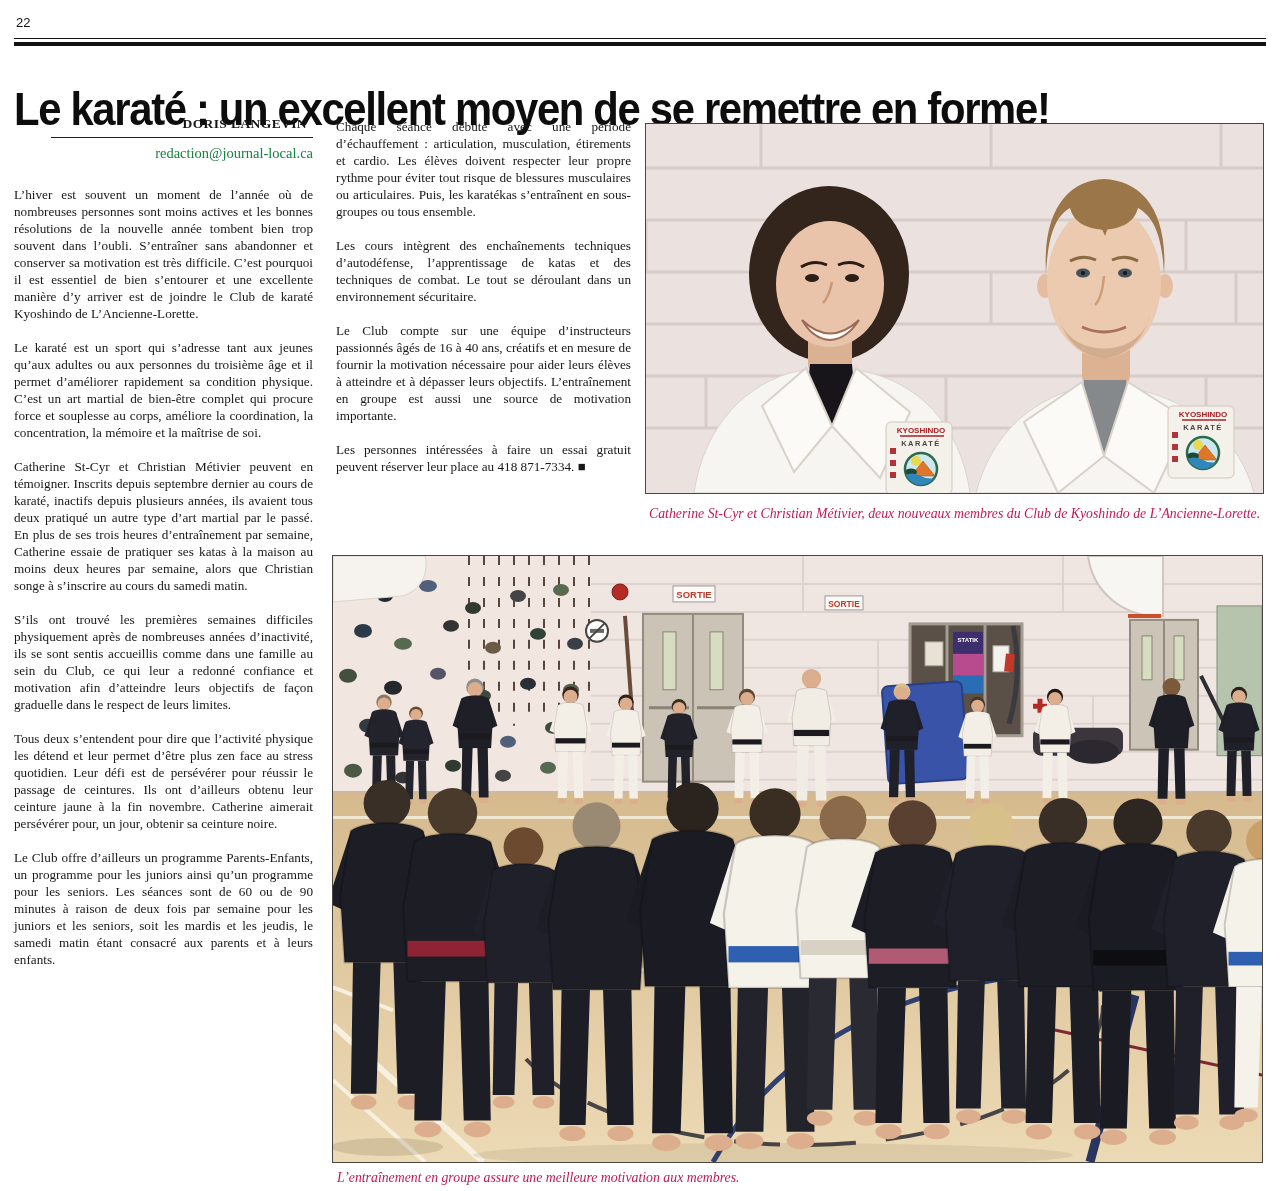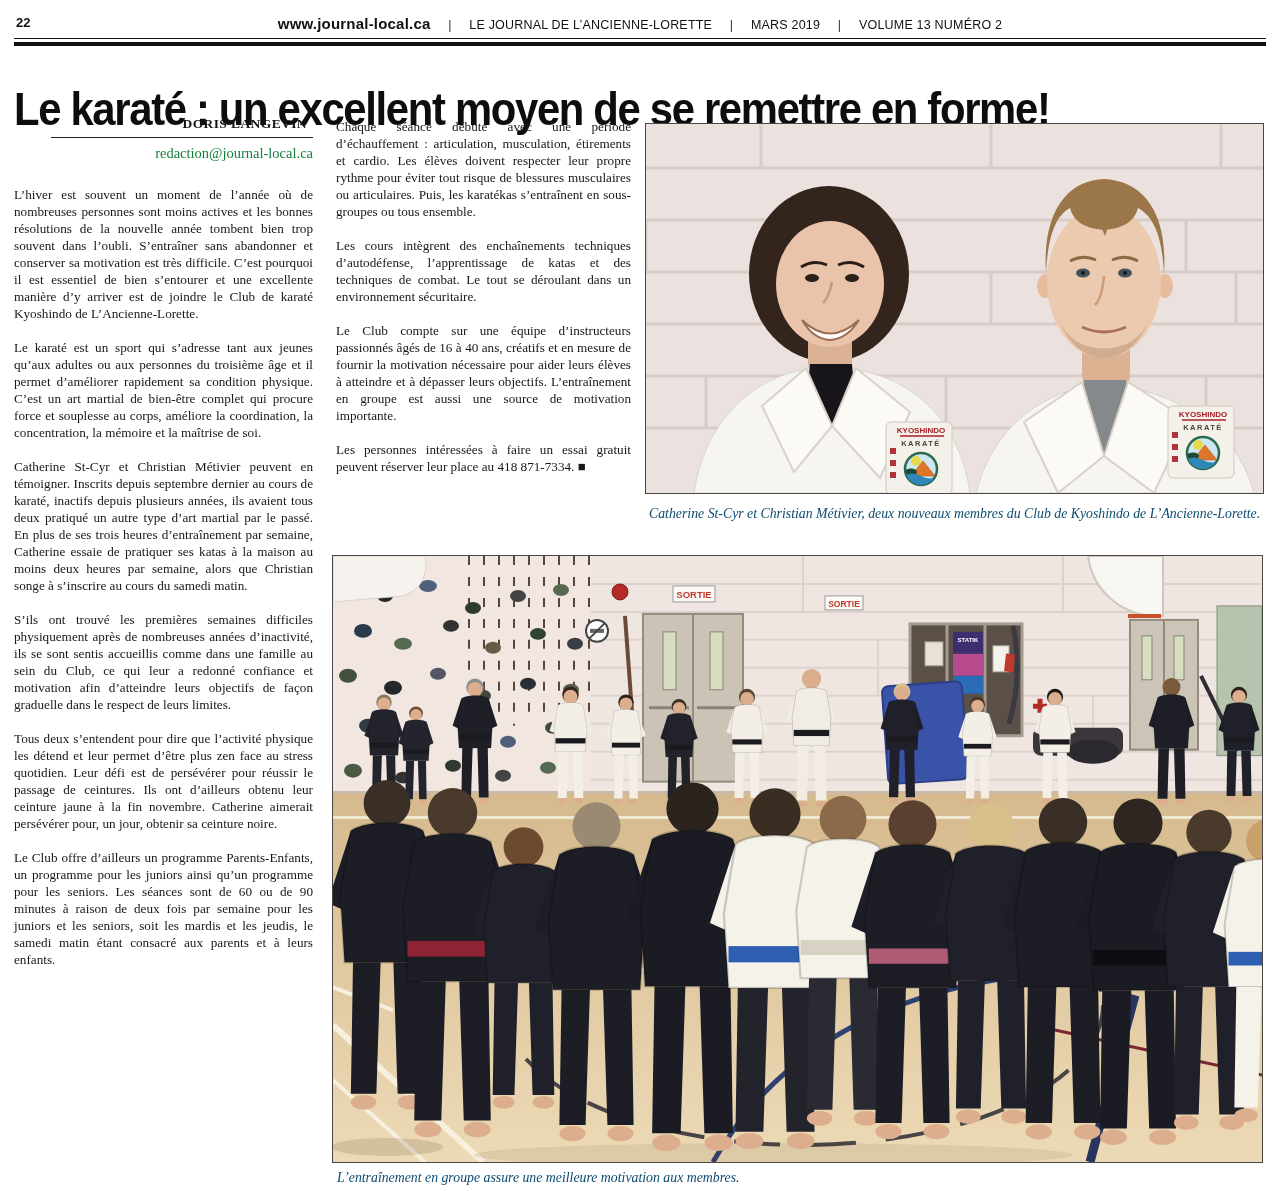--- a/index.html
+++ b/index.html
@@ -2,21 +2,21 @@
 <html lang="fr"><head>
 <meta charset="utf-8">
 <style>
   html,body{margin:0;padding:0;background:#ffffff;}
   .page{position:relative;width:1280px;height:1191px;background:#fff;overflow:hidden;
         font-family:"Liberation Serif",serif;color:#151515;}
 
   
   .hdr{position:absolute;left:14px;right:14px;top:12px;height:26px;
        font-family:"Liberation Sans",sans-serif;}
-  .hdr .pagenum{position:absolute;left:2px;top:3px;font-size:13px;font-weight:bold;color:#111;}
+  .hdr .pagenum{position:absolute;left:2px;top:3px;font-size:13px;font-weight:normal;color:#111;}
   .hdr .center{position:absolute;left:50%;top:3px;transform:translateX(-50%);
                white-space:nowrap;font-size:12.5px;color:#111;letter-spacing:.2px;}
   .hdr .site{font-weight:bold;font-size:15px;}
   .hdr .sep{margin:0 14px;color:#333;font-weight:normal;}
   .rule-thin{position:absolute;left:14px;right:14px;top:38px;height:0;border-top:1.5px solid #111;}
   .rule-thick{position:absolute;left:14px;right:14px;top:42px;height:4px;background:#111;}
 
   
   .headline{position:absolute;left:14px;top:50px;width:1250px;height:52px;
             font-family:"Liberation Sans",sans-serif;font-weight:bold;font-size:47px;
@@ -35,40 +35,31 @@
   .col1{left:14px;top:186px;width:299px;}
   .col2{left:336px;top:118px;width:295px;}
   .lead{font-weight:normal;}
 
   
   .photo{position:absolute;border:1.5px solid #4a4644;box-sizing:border-box;overflow:hidden;background:#a16207;}
   .photo-top{left:645px;top:123px;width:619px;height:371px;}
   .photo-bottom{left:332px;top:555px;width:931px;height:608px;}
   .photo svg{display:block;width:100%;height:100%;}
 
-  .caption{position:absolute;font-style:italic;font-size:13.8px;line-height:18px;color:#0c4a6e;}
+  .caption{position:absolute;font-style:italic;font-size:13.8px;line-height:18px;color:#be185d;}
   .cap-top{left:649px;top:505px;width:615px;text-align:justify;}
   .cap-bottom{left:337px;top:1169px;width:920px;}
 </style>
 </head>
 <body>
 
 <div class="page">
 
   <div class="hdr">
     <span class="pagenum">22</span>
-    <span class="center">
-      <span class="site">www.journal-local.ca</span>
-      <span class="sep">|</span>
-      <span>LE JOURNAL DE L’ANCIENNE-LORETTE</span>
-      <span class="sep">|</span>
-      <span>MARS 2019</span>
-      <span class="sep">|</span>
-      <span>VOLUME 13 NUMÉRO 2</span>
-    </span>
   </div>
   <div class="rule-thin"></div>
   <div class="rule-thick"></div>
 
   <h1 class="headline">Le karaté : un excellent moyen de se remettre en forme!</h1>
 
   <div class="byline">
     <div class="author">DORIS LANGEVIN</div>
     <div class="email">redaction@journal-local.ca</div>
   </div>

